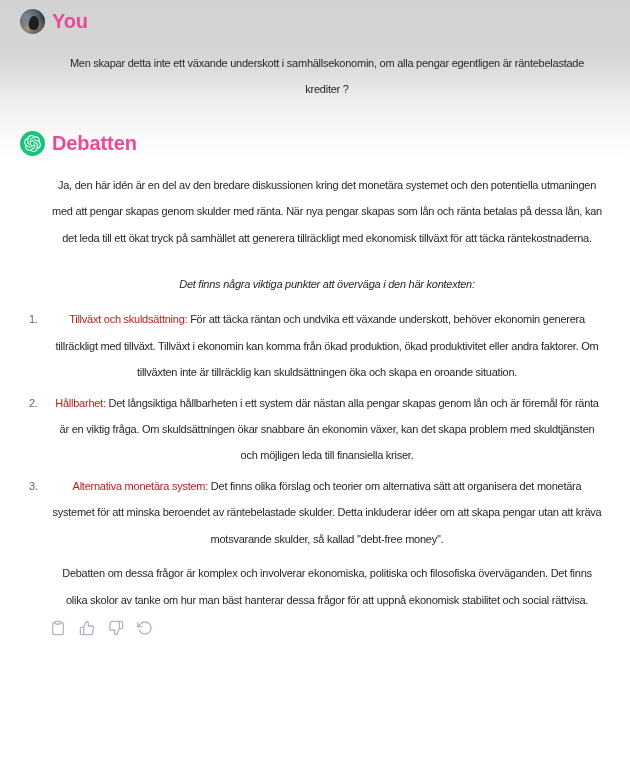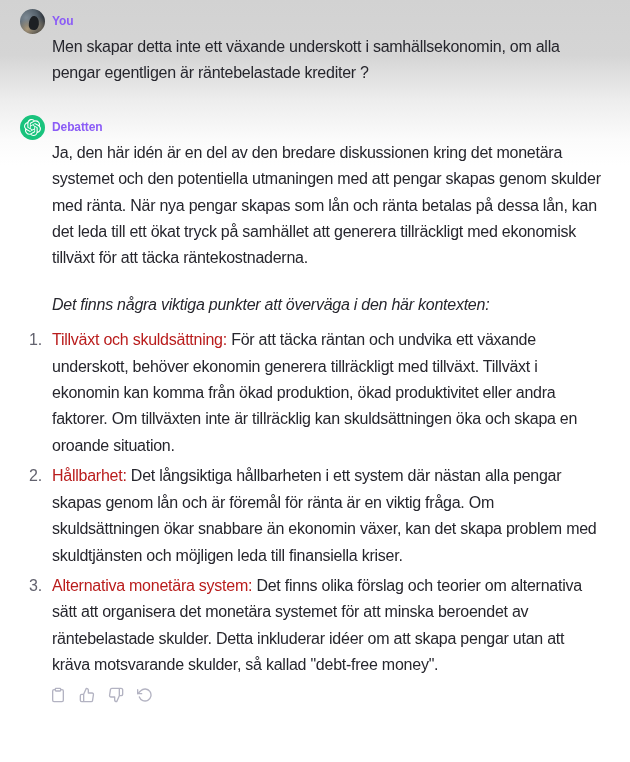--- a/index.html
+++ b/index.html
@@ -42,32 +42,33 @@
     transform: rotate(8deg);
   }
   .avatar-assistant {
     display: flex;
     align-items: center;
     justify-content: center;
     background: #19c37d;
   }
   .sender {
     font-weight: 700;
-    font-size: 12px;
+    font-size: 20px;
     line-height: 25px;
-    color: #8b5cf6;
+    color: #ec4899;
     letter-spacing: -0.1px;
   }
   .body {
-    margin-top: 0;
-    font-size: 16px;
+    margin-top: 16px;
+    font-size: 11px;
     line-height: 26.4px;
     letter-spacing: -0.25px;
     color: #26262d;
     max-width: 552px;
+    text-align: center;
   }
   .body p { margin: 0 0 20px 0; }
   .body p.intro { margin-bottom: 9px; font-style: italic; }
   .body p.outro { margin-bottom: 7px; }
   .numbered-list { margin: 0 0 8px 0; }
   .list-item { position: relative; margin-bottom: 4px; }
   .list-marker {
     position: absolute;
     left: -23px;
     color: #62626e;
@@ -124,20 +125,21 @@
           <span class="list-marker">1.</span><span class="list-label">Tillväxt och skuldsättning:</span><span> För att täcka räntan och undvika ett växande underskott, behöver ekonomin generera tillräckligt med tillväxt. Tillväxt i ekonomin kan komma från ökad produktion, ökad produktivitet eller andra faktorer. Om tillväxten inte är tillräcklig kan skuldsättningen öka och skapa en oroande situation.</span>
         </div>
         <div class="list-item">
           <span class="list-marker">2.</span><span class="list-label">Hållbarhet:</span><span> Det långsiktiga hållbarheten i ett system där nästan alla pengar skapas genom lån och är föremål för ränta är en viktig fråga. Om skuldsättningen ökar snabbare än ekonomin växer, kan det skapa problem med skuldtjänsten och möjligen leda till finansiella kriser.</span>
         </div>
         <div class="list-item">
           <span class="list-marker">3.</span><span class="list-label">Alternativa monetära system:</span><span> Det finns olika förslag och teorier om alternativa sätt att organisera det monetära systemet för att minska beroendet av räntebelastade skulder. Detta inkluderar idéer om att skapa pengar utan att kräva motsvarande skulder, så kallad "debt-free money".</span>
         </div>
       </div>
 
+      <p class="outro">Debatten om dessa frågor är komplex och involverar ekonomiska, politiska och filosofiska överväganden. Det finns olika skolor av tanke om hur man bäst hanterar dessa frågor för att uppnå ekonomisk stabilitet och social rättvisa.</p>
 
       <div class="action-bar">
         <button class="action-btn" title="" style="color: rgb(179, 179, 194);">
           <span style="display:flex">
             <svg viewBox="0 0 24 24" fill="none" stroke="currentColor" stroke-width="2" stroke-linecap="round" stroke-linejoin="round">
                 <path d="M16 4h2a2 2 0 0 1 2 2v14a2 2 0 0 1-2 2H6a2 2 0 0 1-2-2V6a2 2 0 0 1 2-2h2"></path>
                 <rect x="8" y="2" width="8" height="4" rx="1" ry="1"></rect>
               </svg>
           </span>
         </button>

